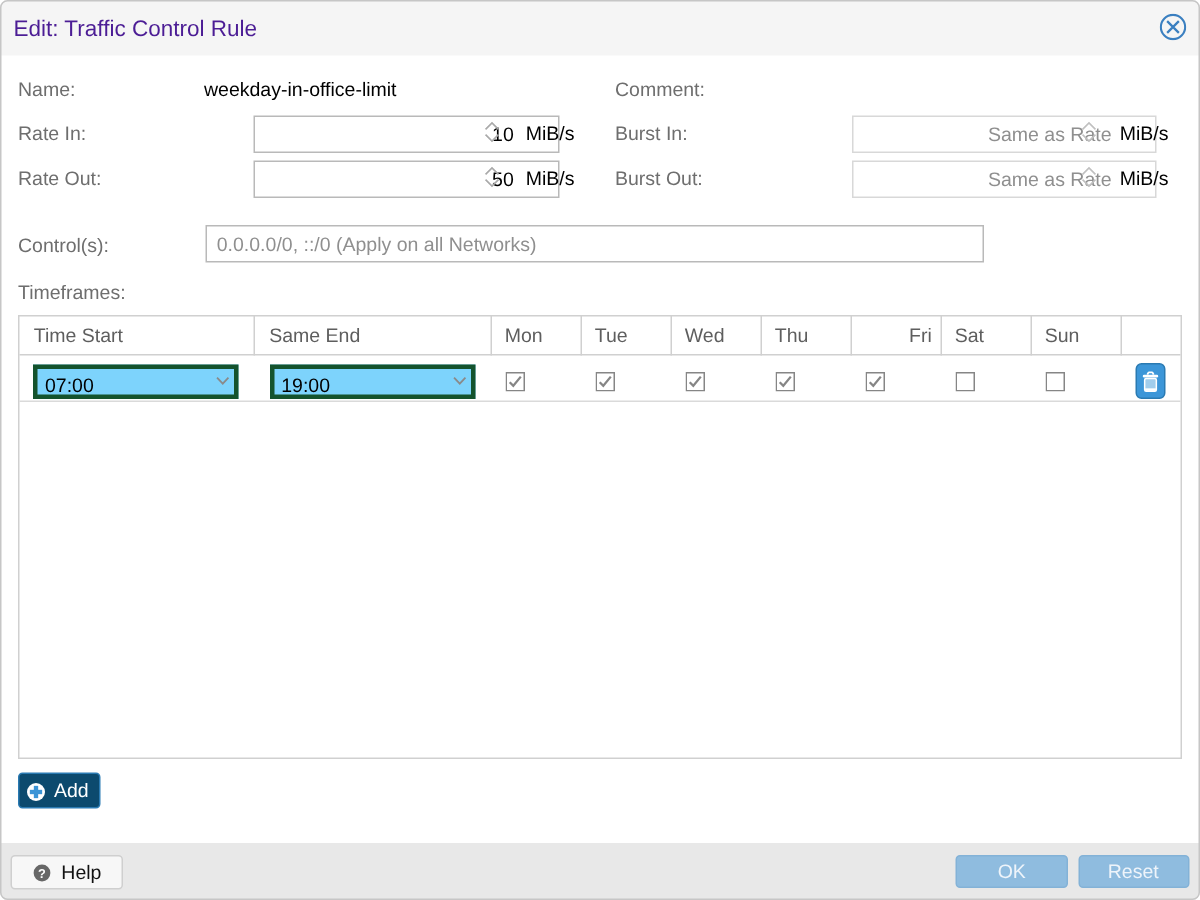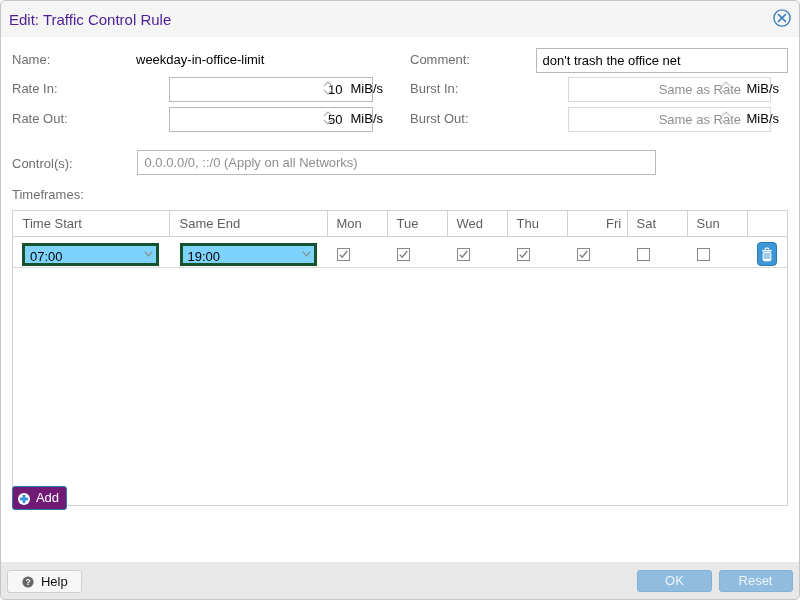--- a/index.html
+++ b/index.html
@@ -31,21 +31,20 @@
   <div id="hdr"></div>
   <div id="title">Edit: Traffic Control Rule</div>
   <svg class="abs" style="left:773px; top:9px;" width="18" height="18" viewBox="0 0 18 18">
     <circle cx="9" cy="9" r="8.1" fill="none" stroke="#3a7fc0" stroke-width="1.4"></circle>
     <path d="M5.1 5.1 L12.9 12.9 M12.9 5.1 L5.1 12.9" stroke="#3a7fc0" stroke-width="1.5" fill="none"></path>
   </svg>
 
   <div class="abs lbl" style="left:12px; top:47px;">Name:</div>
   <div class="abs" style="left:136px; top:47px; height:25px; line-height:25px; color:#000;">weekday-in-office-limit</div>
   <div class="abs lbl" style="left:410px; top:47px;">Comment:</div>
-  <div class="abs fld" style="left:536px; top:48px; width:252px; padding-left:5.5px;">don't trash the office net</div>
 
   <div class="abs lbl" style="left:12px; top:76px;">Rate In:</div>
   <div class="abs fld num" style="left:137px; top:76.5px; width:203.5px;">10</div>
   <svg class="abs" style="left:323px; top:80.5px;" width="10" height="14" viewBox="0 0 10 14">
     <path d="M0.7 5.2 L5 1 L9.3 5.2" fill="none" stroke="#a9a9a9" stroke-width="1.1"></path>
     <path d="M0.7 8.8 L5 13 L9.3 8.8" fill="none" stroke="#a9a9a9" stroke-width="1.1"></path>
   </svg>
   <div class="abs unit" style="left:350.5px; top:76px;">MiB/s</div>
   <div class="abs lbl" style="left:410px; top:76px;">Burst In:</div>
   <div class="abs fld dis num ph" style="left:536px; top:76.5px; width:203px;">Same as Rate</div>
@@ -139,21 +138,21 @@
 
   <div class="btn" style="left:757px; top:242px; width:20px; height:24px; background:#3c96d8; border:1px solid #2a7ab2; border-radius:4px;">
     <svg width="14" height="16" viewBox="0 0 14 16" style="margin-top:4px;">
       <path d="M4.9 2.8 L5.5 1.6 Q5.7 1.2 6.1 1.2 h1.8 Q8.3 1.2 8.5 1.6 L9.1 2.8" fill="none" stroke="#fff" stroke-width="1.2"></path>
       <rect x="1.9" y="2.9" width="10.2" height="1.7" rx="0.8" fill="#fff"></rect>
       <rect x="3.1" y="5.4" width="7.8" height="8.4" rx="1" fill="rgba(255,255,255,0.52)" stroke="#fff" stroke-width="1"></rect>
       <rect x="3.4" y="11.9" width="7.2" height="1.7" fill="#fff"></rect>
     </svg>
   </div>
 
-  <div class="btn" style="left:12px; top:486px; width:55px; height:24px; background:#701a75; border:1px solid #2a7ab2; color:#fff; line-height:22px;">
+  <div class="btn" style="left:12px; top:515px; width:55px; height:24px; background:#0c4a6e; border:1px solid #2a7ab2; color:#fff; line-height:22px;">
     <svg class="abs" style="left:4.5px; top:5.5px;" width="12" height="12" viewBox="0 0 12 12">
       <circle cx="6" cy="6" r="6" fill="#fff"></circle>
       <rect x="4.55" y="1.9" width="2.9" height="8.2" fill="#3b94d6"></rect>
       <rect x="1.9" y="4.55" width="8.2" height="2.9" fill="#3b94d6"></rect>
     </svg>
     <span style="margin-left:16px;">Add</span>
   </div>
 
   <div class="abs" style="left:0; top:562px; width:800px; height:38px; background:#e8e8e8;"></div>
   <div class="btn" style="left:7px; top:570px; width:74.5px; height:23px; background:#f7f7f7; border:1px solid #cfcfcf; color:#111; line-height:21px;">

